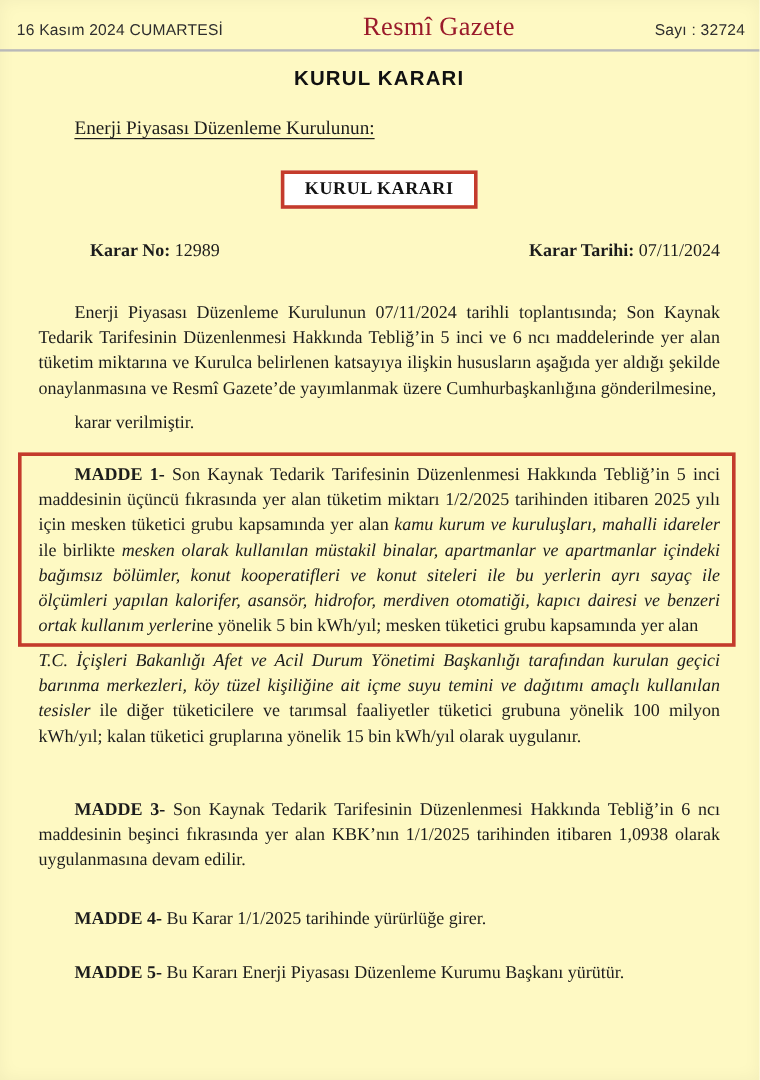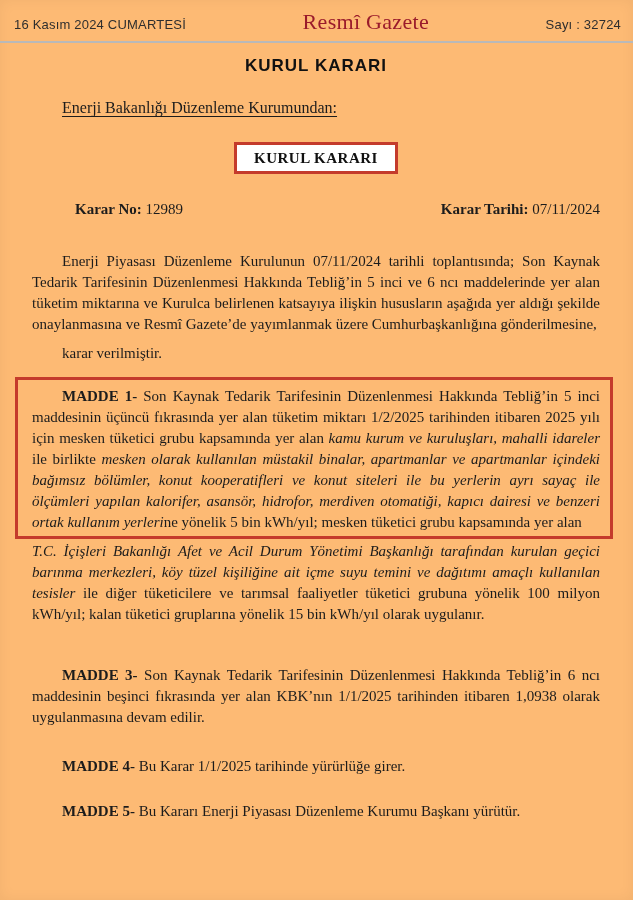--- a/index.html
+++ b/index.html
@@ -4,21 +4,21 @@
 <style>
   html, body { margin: 0; padding: 0; }
   body {
     width: 633px; height: 900px;
     background: #ffffff;
     overflow: hidden;
     font-family: "Liberation Serif", "DejaVu Serif", serif;
     color: #1c1c1c;
     -webkit-font-smoothing: antialiased;
   }
-  .page { width: 633px; height: 900px; background: #fdba74; box-shadow: inset 0 0 14px rgba(0,0,0,0.05); }
+  .page { width: 633px; height: 900px; background: #fef9c3; box-shadow: inset 0 0 14px rgba(0,0,0,0.05); }
 
   
   .masthead {
     display: flex; align-items: baseline; justify-content: space-between;
     padding: 9px 12px 4px 14px;
   }
   .m-date, .m-issue {
     font-family: "Liberation Sans", "DejaVu Sans", sans-serif;
     font-size: 13px; color: #2e2e2e; letter-spacing: 0.2px;
   }
@@ -89,21 +89,21 @@
     <span class="m-date">16 Kasım 2024 CUMARTESİ</span>
     <span class="m-title" style="color: rgb(154, 27, 43);">Resmî Gazete</span>
     <span class="m-issue">Sayı : 32724</span>
   </div>
   <div class="rule" style="background: rgb(185, 185, 185);"></div>
 
   <div class="content">
 
     <h1 class="decree-heading">KURUL KARARI</h1>
 
-    <div class="agency">Enerji Bakanlığı Düzenleme Kurumundan:</div>
+    <div class="agency">Enerji Piyasası Düzenleme Kurulunun:</div>
 
     <div class="decree-box-wrap">
       <div class="decree-box" style="border-color: rgb(196, 59, 44);">KURUL KARARI</div>
     </div>
 
     <div class="krow">
       <div>
         <b>Karar No:</b>
         <span>12989</span>
       </div>

